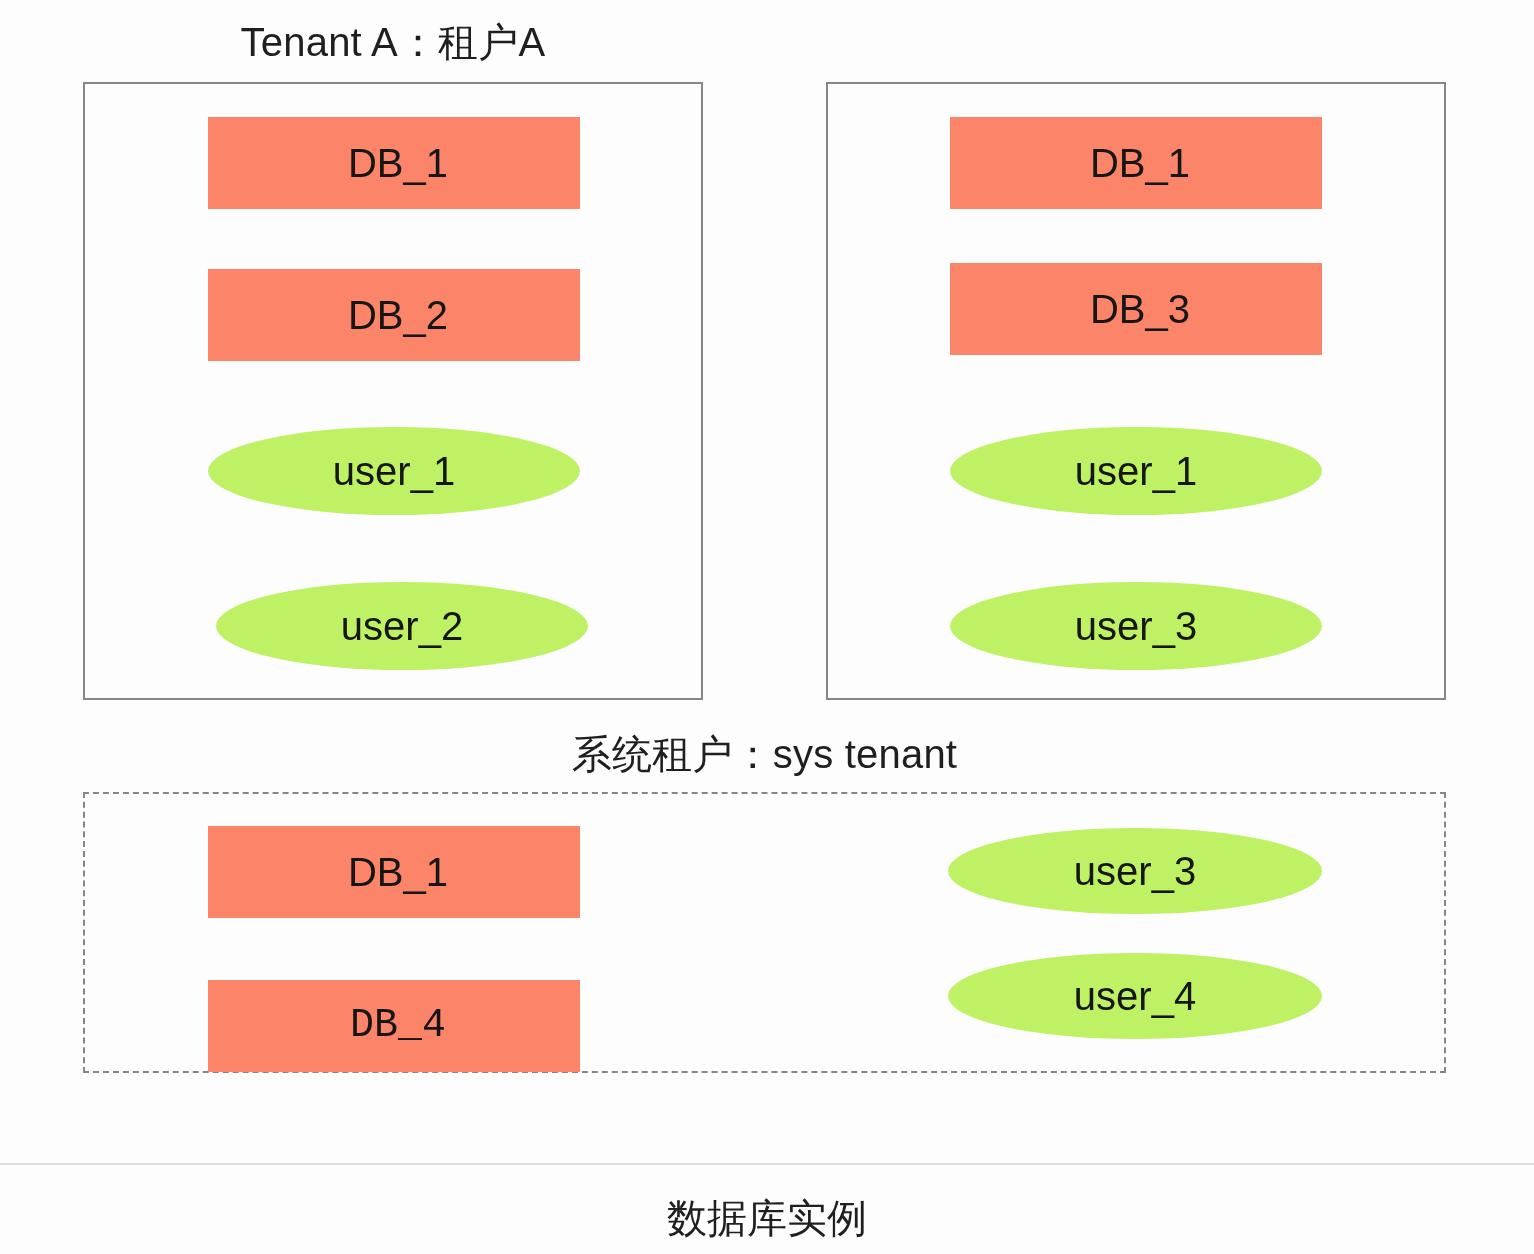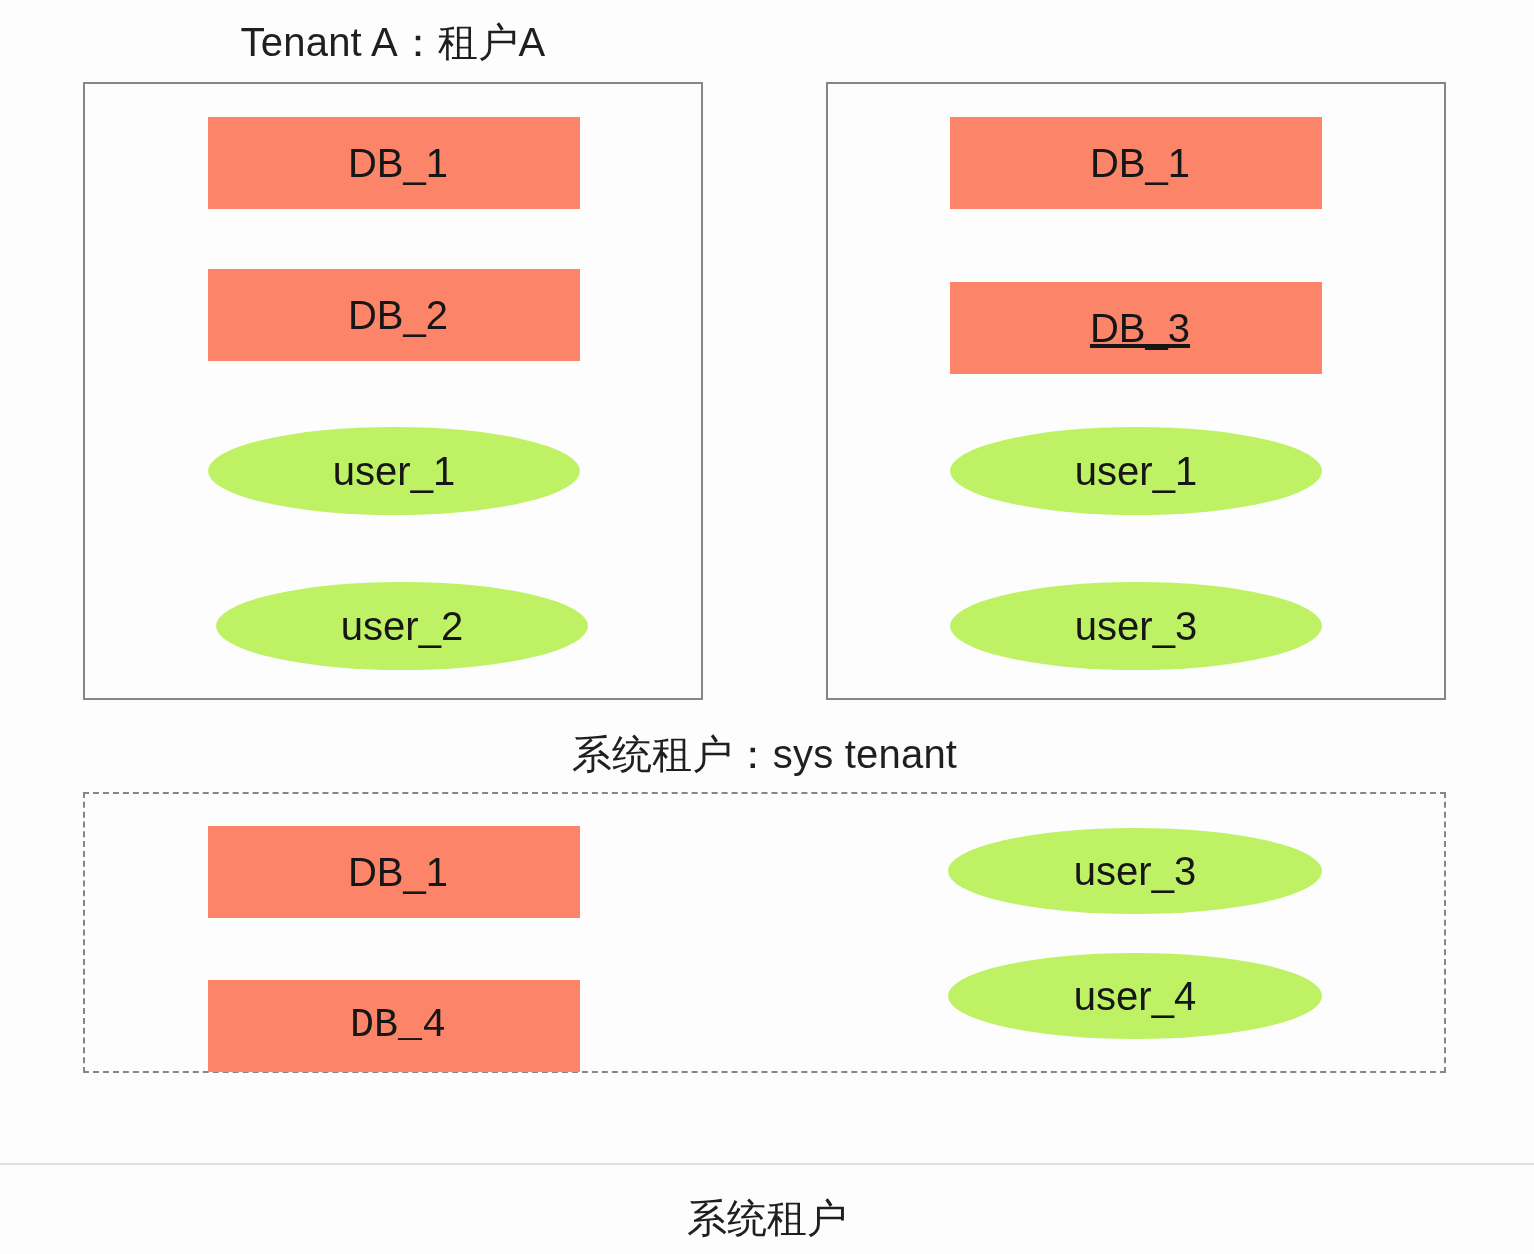--- a/index.html
+++ b/index.html
@@ -79,21 +79,21 @@
   }
 
   
   #a-db-1   { left: 208px; top: 117px; width: 372px; height: 92px; }
   #a-db-2   { left: 208px; top: 269px; width: 372px; height: 92px; }
   #a-user-1 { left: 208px; top: 427px; width: 372px; height: 88px; }
   #a-user-2 { left: 216px; top: 582px; width: 372px; height: 88px; }
 
   
   #b-db-1   { left: 950px; top: 117px; width: 372px; height: 92px; }
-  #b-db-3   { left: 950px; top: 282px; width: 372px; height: 92px; text-decoration: underline; }
+  #b-db-3   { left: 950px; top: 263px; width: 372px; height: 92px; }
   #b-user-1 { left: 950px; top: 427px; width: 372px; height: 88px; }
   #b-user-3 { left: 950px; top: 582px; width: 372px; height: 88px; }
 
   
   #s-db-1   { left: 208px; top: 826px; width: 372px; height: 92px; }
   #s-db-4   { left: 208px; top: 980px; width: 372px; height: 92px; font-family: Liberation Mono, monospace; }
   #s-user-3 { left: 948px; top: 828px; width: 374px; height: 86px; }
   #s-user-4 { left: 948px; top: 953px; width: 374px; height: 86px; }
 
   
@@ -149,15 +149,15 @@
   <div class="db-box" id="s-db-1">DB_1</div>
 
   <div class="db-box" id="s-db-4">DB_4</div>
 
   <div class="user-ellipse" id="s-user-3">user_3</div>
 
   <div class="user-ellipse" id="s-user-4">user_4</div>
 
   <div id="footer-rule"></div>
 
-  <div id="footer-caption">系统租户</div>
+  <div id="footer-caption">数据库实例</div>
 
 </div>
 
 </body></html>

